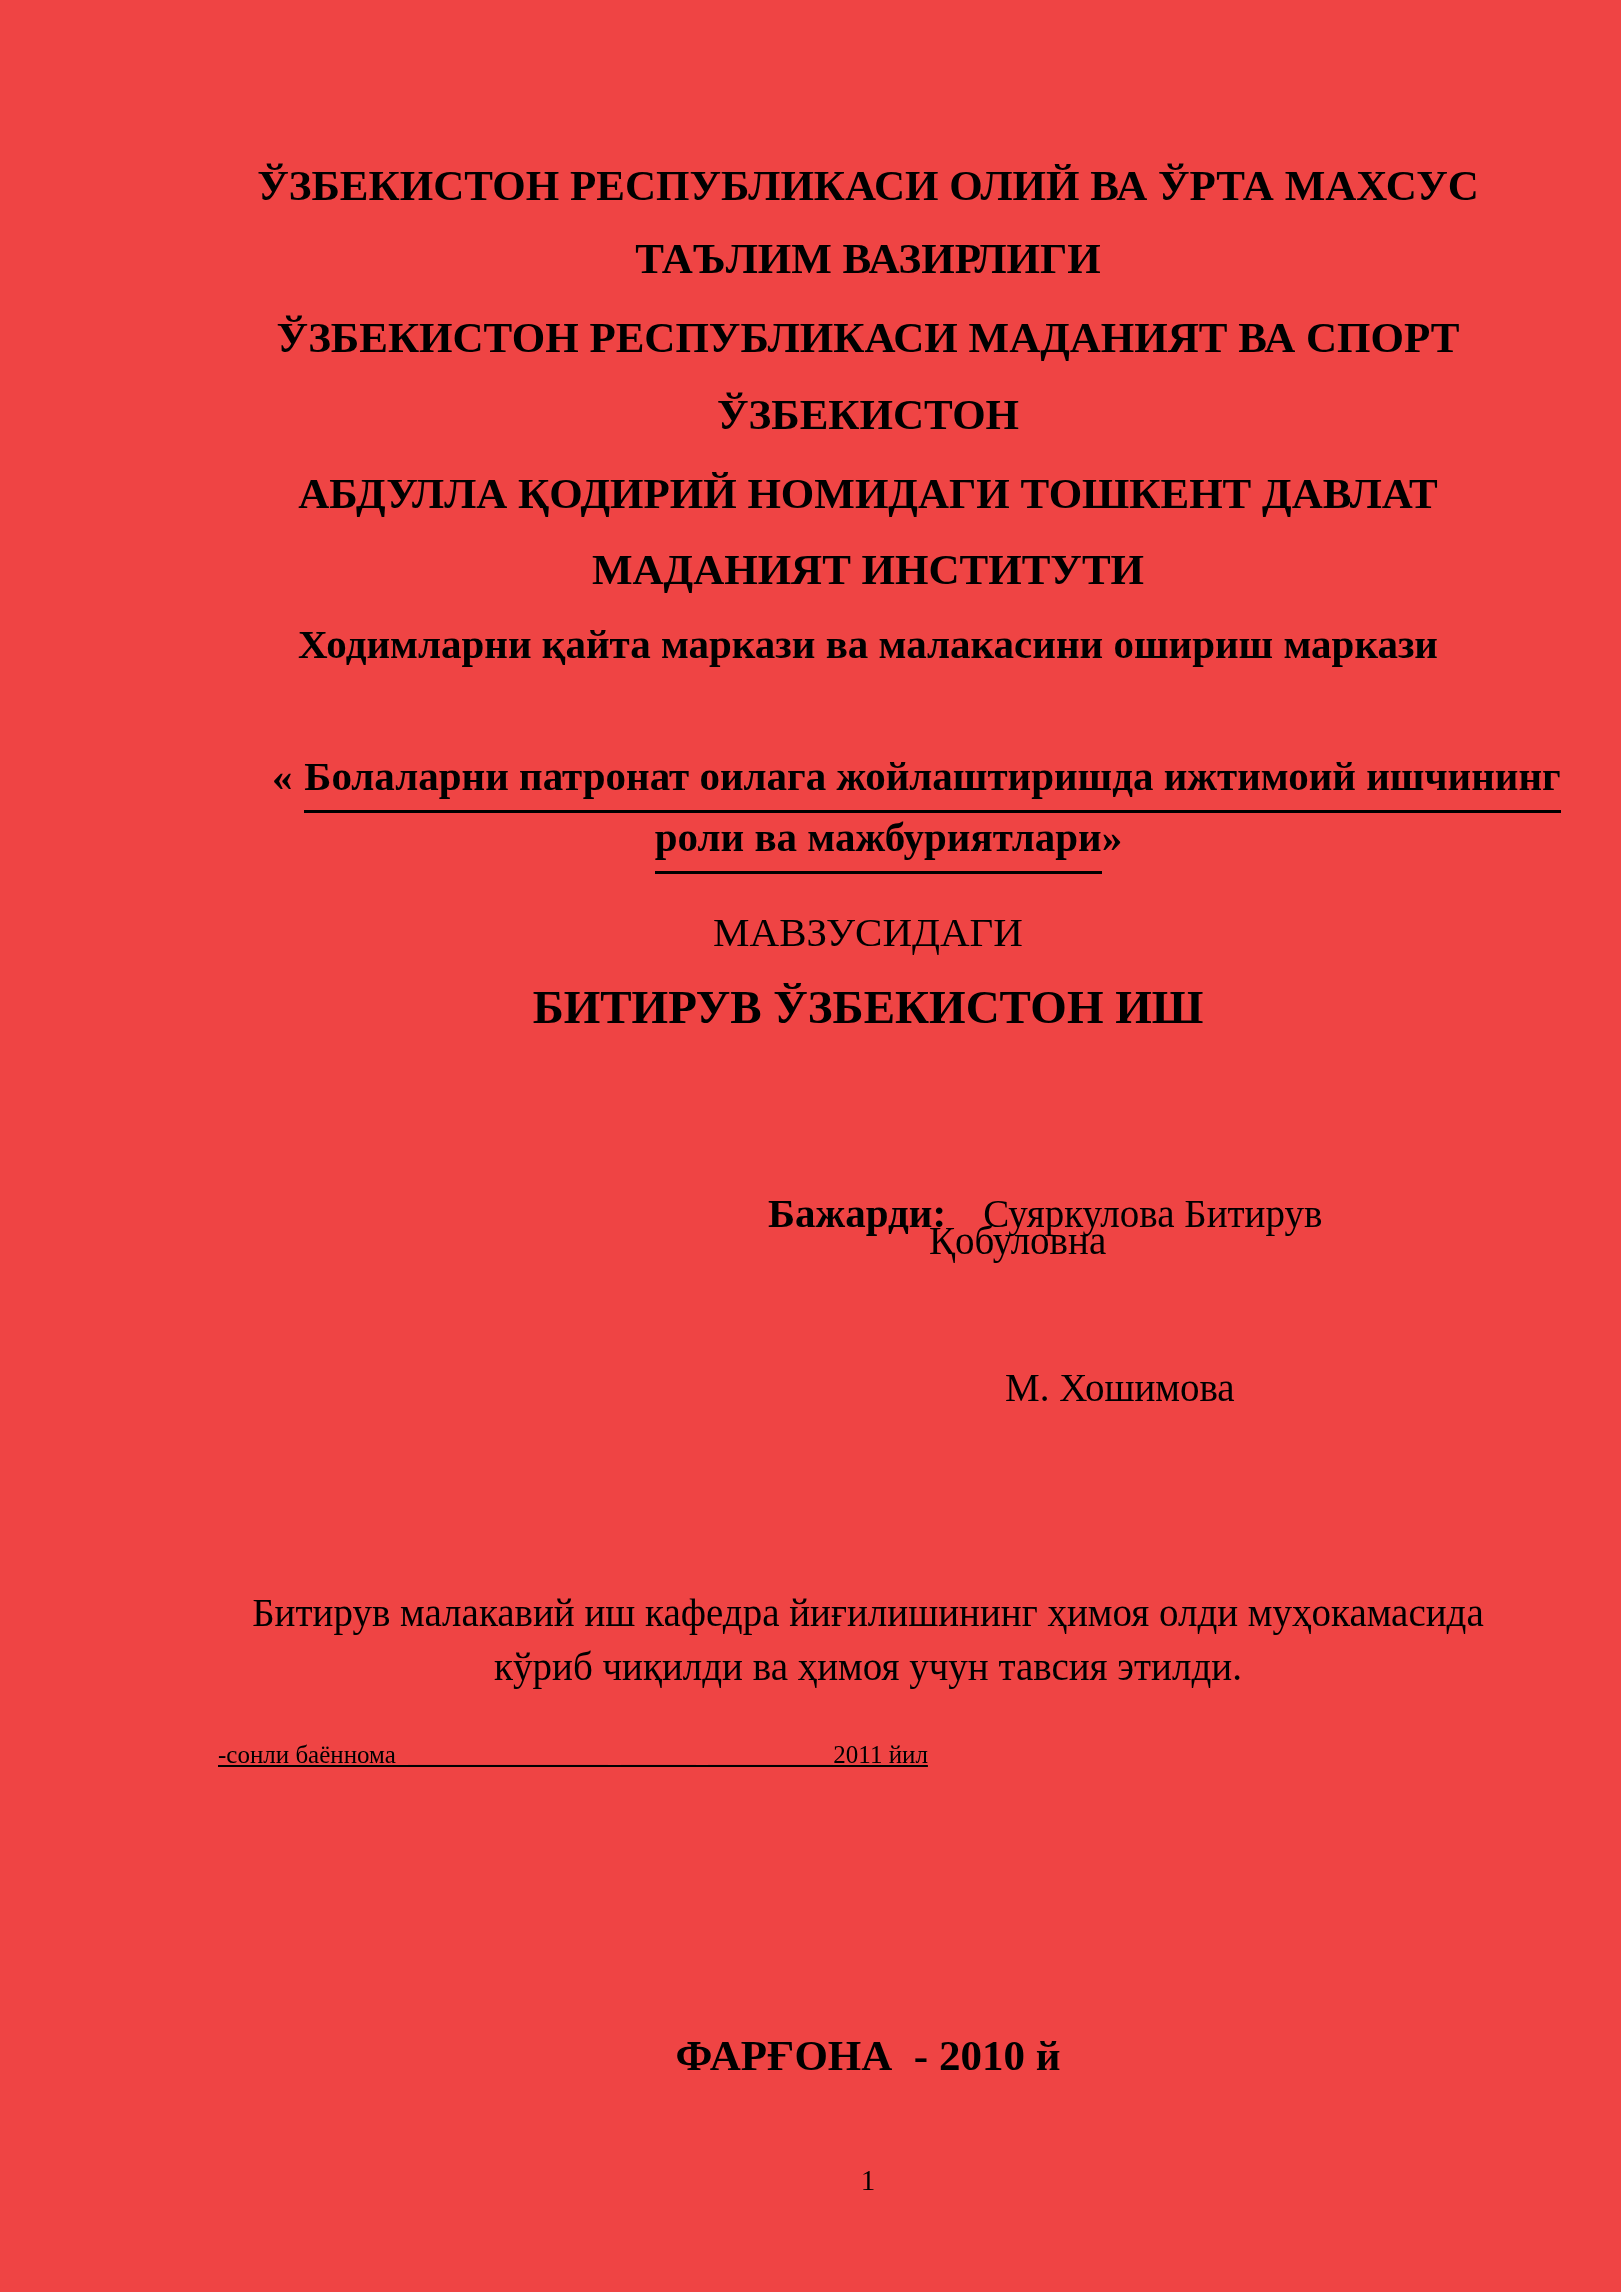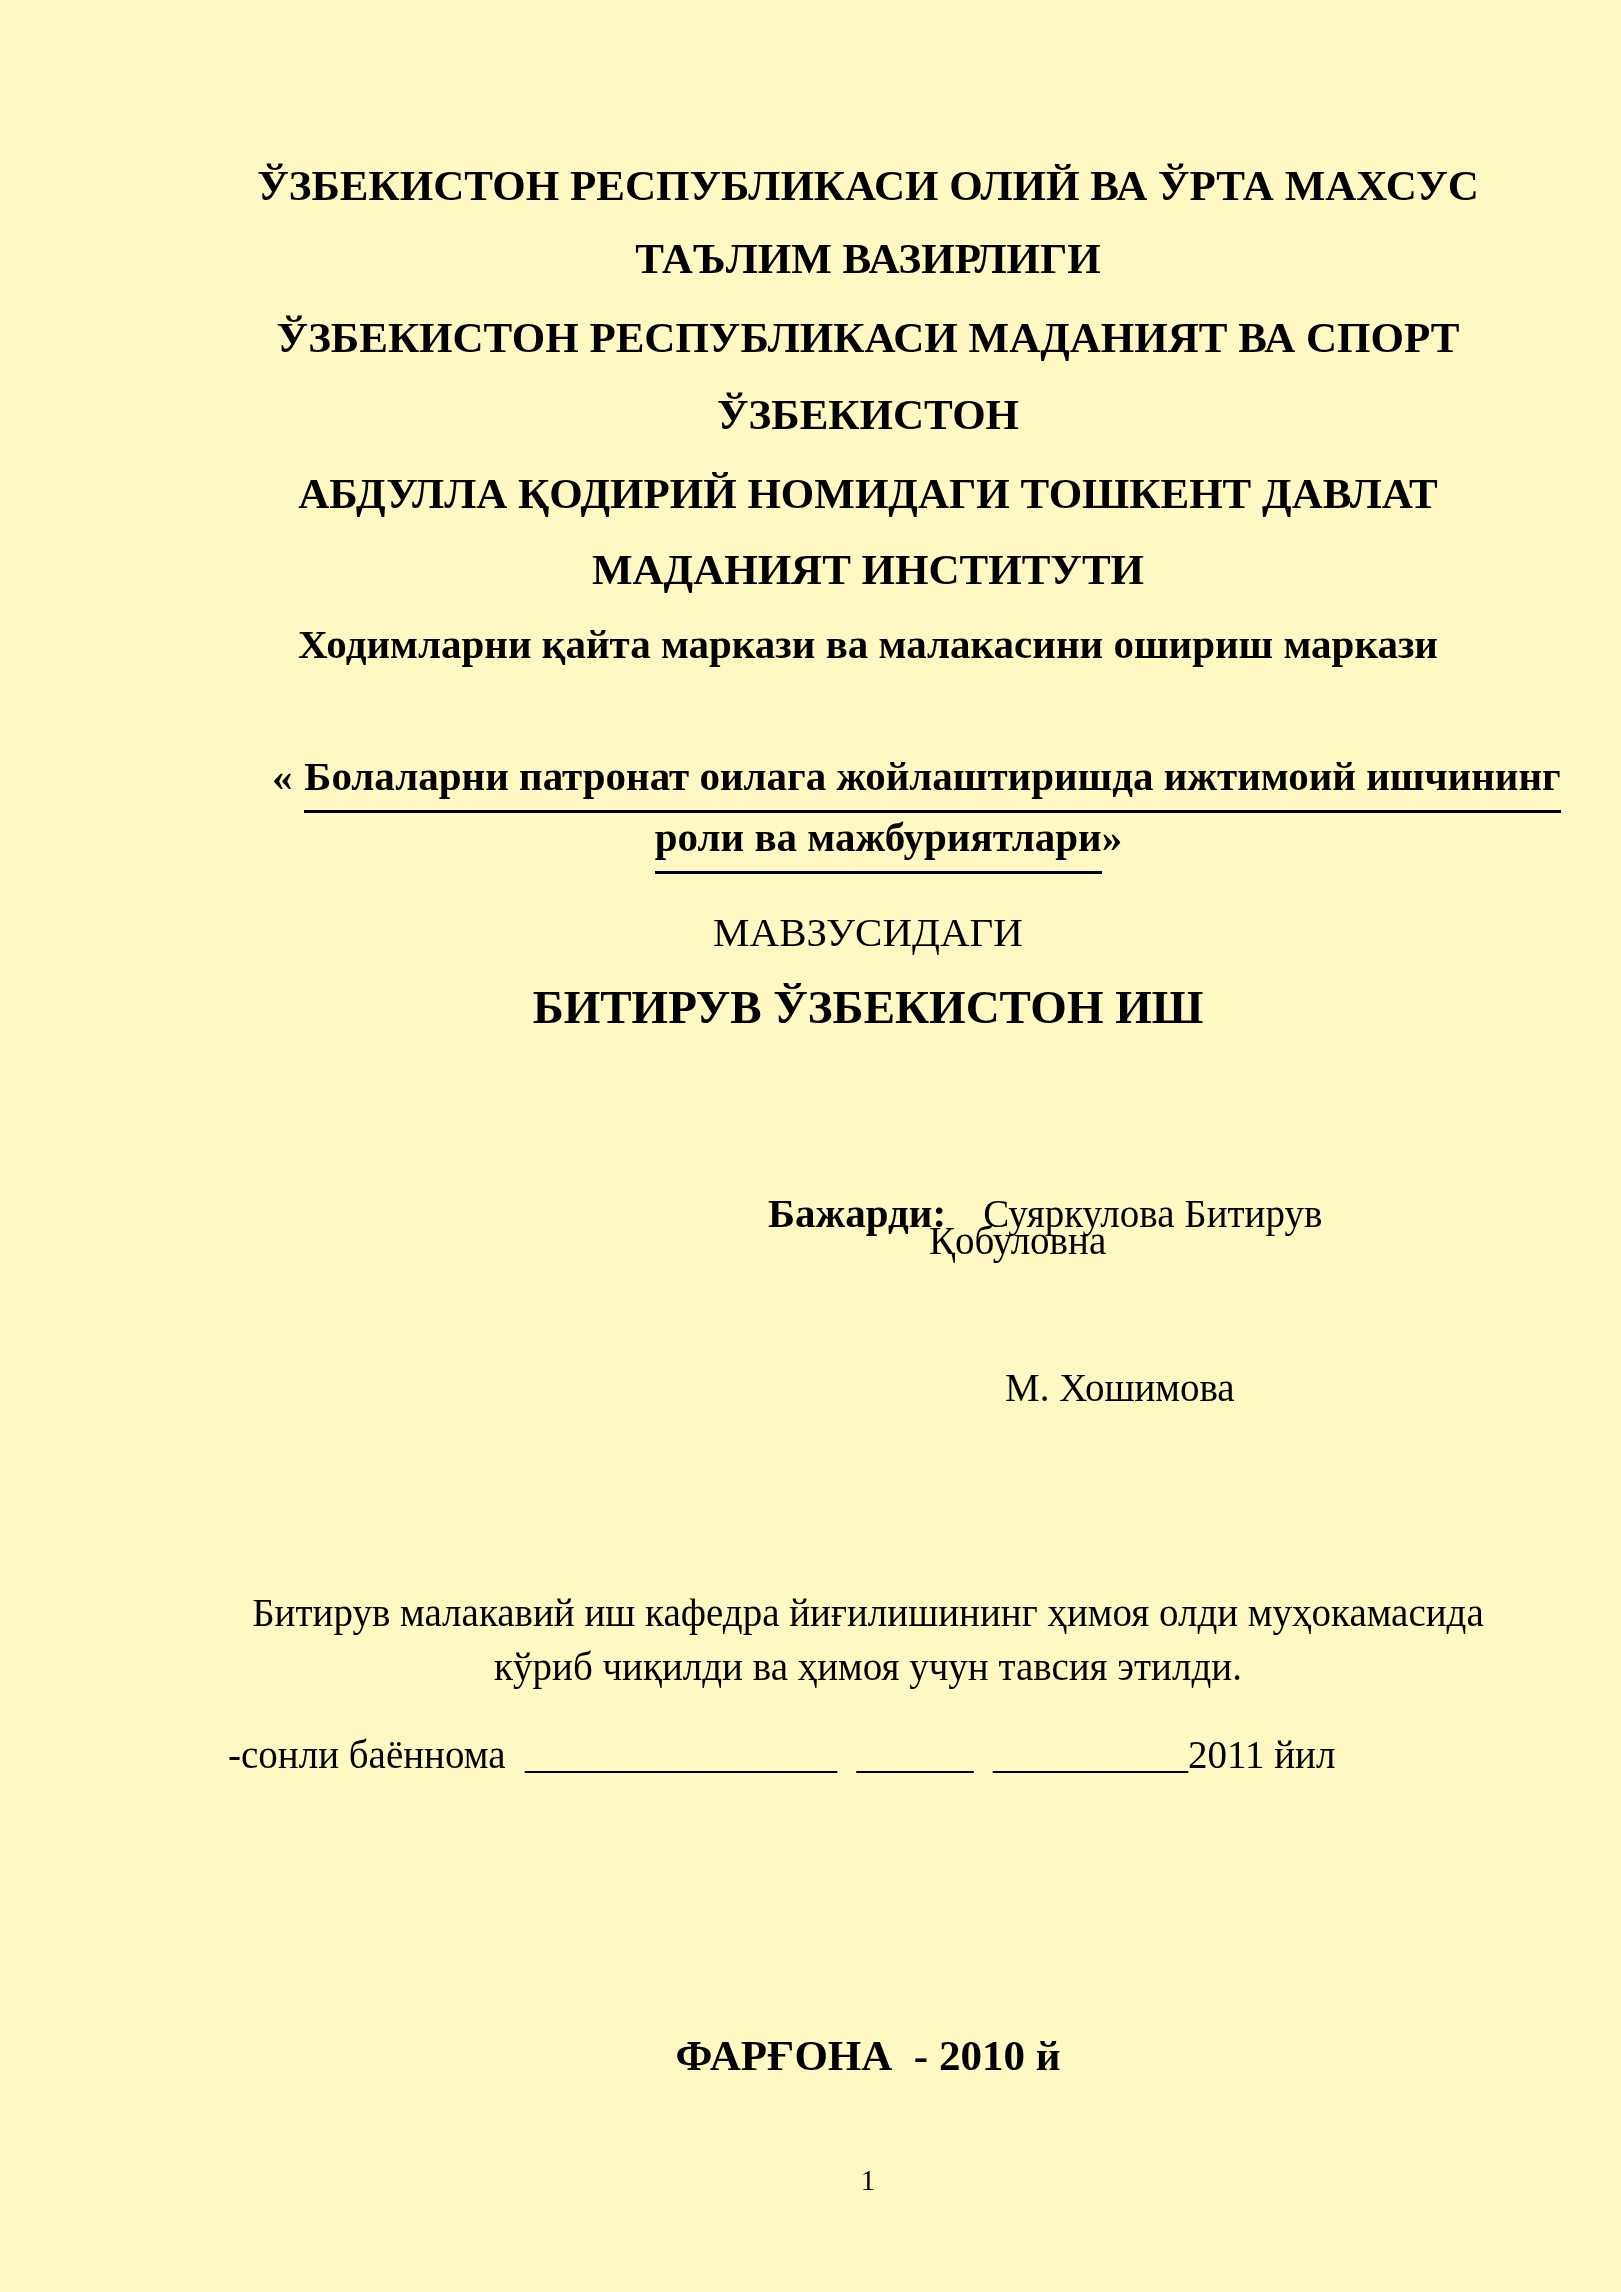--- a/index.html
+++ b/index.html
@@ -4,21 +4,21 @@
 <style>
   html, body {
     margin: 0;
     padding: 0;
     background: #ffffff;
   }
   .page {
     position: relative;
     width: 1621px;
     height: 2293px;
-    background: #fef9c3;
+    background: #ef4444;
     color: #000000;
     font-family: "Liberation Serif", "DejaVu Serif", serif;
     overflow: hidden;
   }
   
   .line {
     position: absolute;
     left: 231px;
     right: 116px;
     text-align: center;
@@ -43,24 +43,25 @@
     left: 729px;
     font-size: 39px;
     line-height: 47px;
     white-space: pre;
   }
   .ab .lbl { font-weight: bold; font-size: 41px; }
   .gap1 { padding-left: 37px; }
   .gap2 { padding-left: 13.7px; }
   .proto {
     position: absolute;
-    left: 228px;
-    font-size: 39px;
+    left: 218px;
+    font-size: 25px;
     line-height: 47px;
     white-space: pre;
+    text-decoration: underline;
   }
 </style>
 </head>
 <body>
 
 <div class="page">
 
   <div class="line bold" style="top:160px">ЎЗБЕКИСТОН РЕСПУБЛИКАСИ ОЛИЙ ВА ЎРТА МАХСУС</div>
   <div class="line bold" style="top:233px">ТАЪЛИМ ВАЗИРЛИГИ</div>
   <div class="line bold" style="top:312px">ЎЗБЕКИСТОН РЕСПУБЛИКАСИ МАДАНИЯТ ВА СПОРТ</div>

